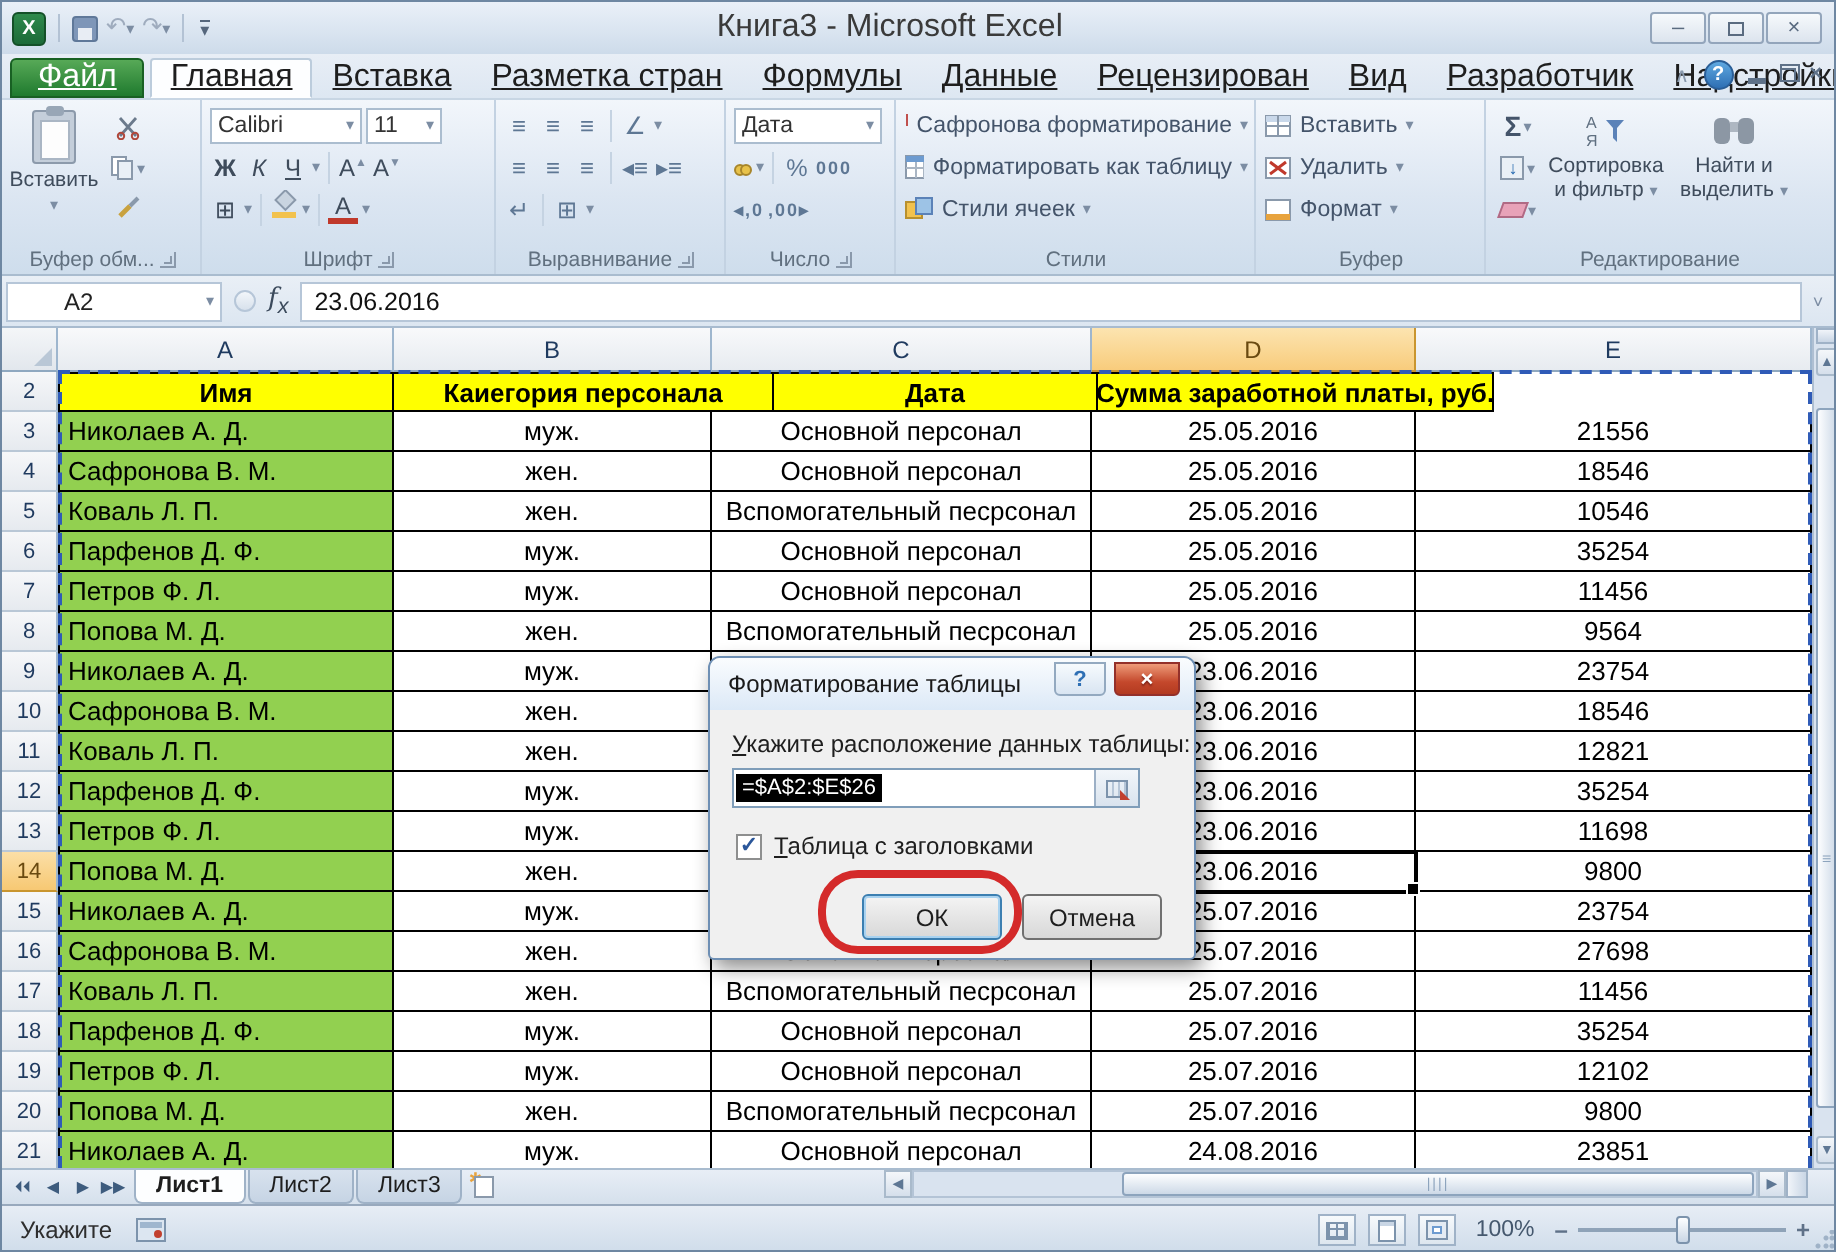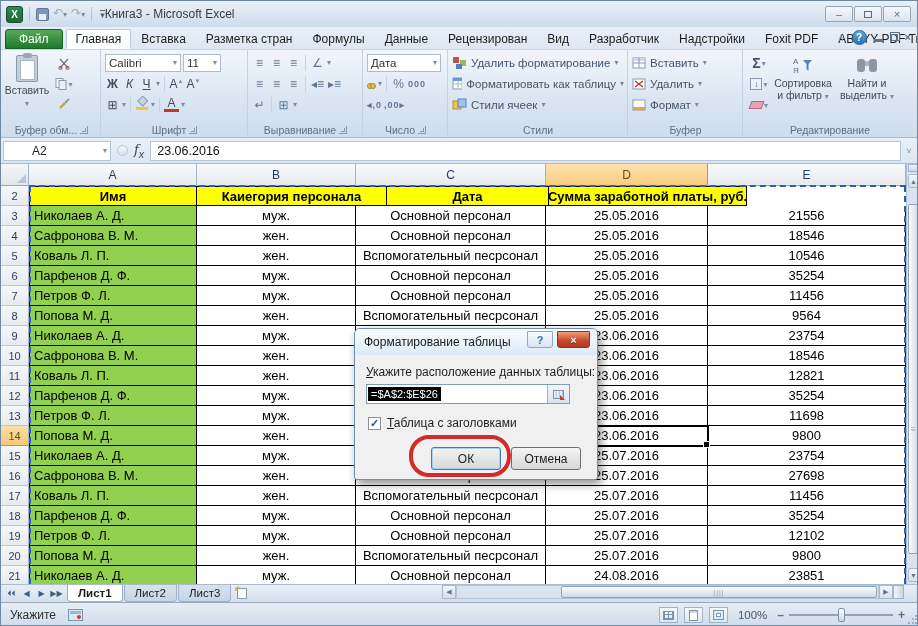--- a/index.html
+++ b/index.html
@@ -10,28 +10,28 @@
   
   .titlebar{left:0;top:0;width:918px;height:26px;background:linear-gradient(180deg,#EAF0F8,#D9E4F0 60%,#CDDBEA);display:flex;align-items:center;}
   .qat{display:flex;align-items:center;gap:4px;padding-left:5px;}
   .xl-logo{width:17px;height:17px;background:linear-gradient(180deg,#2F8A4C,#1C6A38);border-radius:3px;color:#fff;font-weight:bold;font-size:10px;display:flex;align-items:center;justify-content:center;border:1px solid #145028;}
   .qsep{width:1px;height:14px;background:#B3C2D4;margin:0 2px;}
   .save-ico{width:13px;height:13px;background:#7E96B8;border:1px solid #5F7899;border-radius:2px;position:relative;}
   .save-ico::after{content:"";position:absolute;left:2px;bottom:0;width:7px;height:6px;background:#E8EDF4;}
   .undo,.redo{color:#9FACBE;font-size:12px;line-height:12px;}
   .dd{font-size:8px;color:#7C8DA3;}
   .qat-more{font-size:9px;color:#55667C;border-top:1px solid #55667C;line-height:8px;margin-left:2px;}
-  .title{flex:1;text-align:left;font-size:12px;color:#3A3A3A;padding-right:40px;}
+  .title{flex:1;text-align:center;font-size:16px;color:#3A3A3A;padding-right:40px;}
   .winbtns{display:flex;gap:1px;padding-right:8px;}
   .wbtn{width:28px;height:16px;border:1px solid #93A5BB;background:linear-gradient(180deg,#F6F9FC,#DCE4EE);border-radius:2px;display:flex;align-items:center;justify-content:center;color:#5A6B80;font-size:11px;line-height:10px;}
   .wbtn .maxbox{width:8px;height:7px;border:1px solid #5A6B80;}
 
   
   .tabstrip{left:0;top:26px;width:918px;height:22px;background:linear-gradient(180deg,#E8EEF6,#DDE7F2);display:flex;align-items:flex-end;padding-left:4px;}
-  .rtab{height:20px;display:flex;align-items:center;padding:0 9px;font-size:12px;color:#1E1E1E;border:1px solid transparent;white-space:nowrap;}
+  .rtab{height:20px;display:flex;align-items:center;padding:0 9px;font-size:16px;color:#1E1E1E;border:1px solid transparent;white-space:nowrap;text-decoration:underline;}
   .rtab.file{background:linear-gradient(180deg,#57A957,#1F7A2E);color:#fff;border-radius:3px 3px 0 0;border:1px solid #186023;margin-right:3px;padding:0 13px;}
   .rtab.active{background:#FDFEFF;border:1px solid #BCCCDC;border-bottom-color:#FDFEFF;border-radius:2px 2px 0 0;}
   .strip-right{position:absolute;right:6px;top:29px;display:flex;align-items:center;gap:7px;}
   .collapse-caret{color:#8A9AAE;font-size:10px;}
   .help-circle{width:15px;height:15px;border-radius:50%;background:linear-gradient(180deg,#5FA8E0,#2E6FB4);color:#fff;font-size:10px;font-weight:bold;display:flex;align-items:center;justify-content:center;border:1px solid #2A5E97;}
   .mini-min{width:9px;height:3px;background:#5E7188;margin-top:6px;}
   .mini-restore{position:relative;width:8px;height:7px;border:1px solid #5E7188;}
   .mini-restore::before{content:"";position:absolute;right:-3px;top:-3px;width:8px;height:7px;border:1px solid #5E7188;}
   .mini-close{color:#5E7188;font-weight:bold;font-size:11px;line-height:11px;}
 
@@ -333,21 +333,21 @@
         </div>
     </div>
 
     <div class="rgroup" style="left:448px;width:179px;">
       <div class="sitem">
         <svg width="15" height="14">
             <rect x="1" y="1" width="6" height="6" fill="#C0504D"></rect>
             <rect x="8" y="4" width="6" height="6" fill="#9BBB59"></rect>
             <rect x="4" y="8" width="6" height="5" fill="#4F81BD"></rect>
           </svg>
-        <span>Удалить форматирование</span>
+        <span>Сафронова форматирование</span>
           <span class="dd">▾</span>
       </div>
       <div class="sitem">
         <svg width="15" height="13">
             <rect x="1" y="1" width="13" height="11" fill="#fff" stroke="#8A99AB"></rect>
             <rect x="1" y="1" width="13" height="3" fill="#6D9BD0"></rect>
             <path d="M1 7 h13 M6 4 v8 M10 4 v8" stroke="#AAB6C4" fill="none"></path>
           </svg>
         <span>Форматировать как таблицу</span>
           <span class="dd">▾</span>

